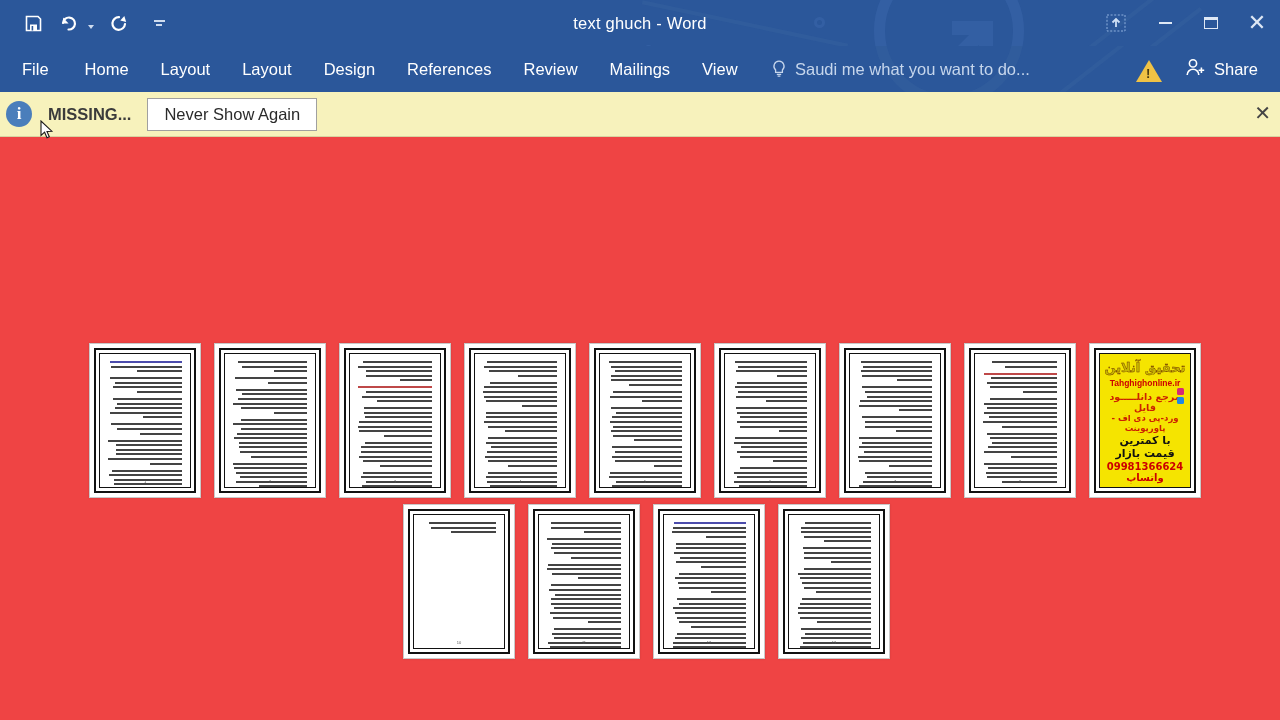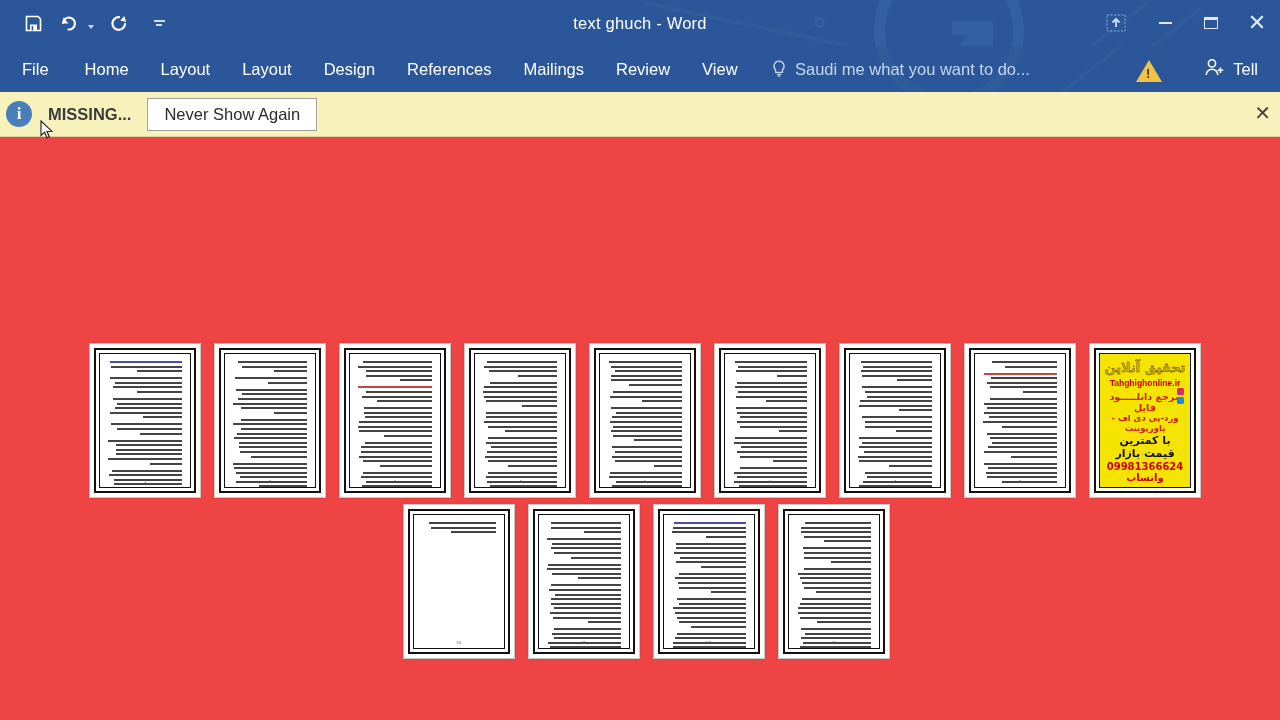--- a/index.html
+++ b/index.html
@@ -367,24 +367,24 @@
     <div class="tab">
         <span>Layout</span>
       </div>
     <div class="tab">
         <span>Design</span>
       </div>
     <div class="tab">
         <span>References</span>
       </div>
     <div class="tab">
+        <span>Review</span>
+      </div>
+    <div class="tab">
         <span>Mailings</span>
-      </div>
-    <div class="tab">
-        <span>Review</span>
       </div>
     <div class="tab">
         <span>View</span>
       </div>
   </div>
 
   <div class="tellme">
     <span class="bulb">
       <svg width="14" height="18" viewBox="0 0 14 18">
         <path d="M7 1.2 A5 5 0 0 0 3.6 9.9 L3.6 12.4 L10.4 12.4 L10.4 9.9 A5 5 0 0 0 7 1.2 Z" fill="none" stroke="#c6d6ec" stroke-width="1.3"></path>
@@ -397,21 +397,21 @@
   <div class="warn-tri"></div>
 
   <div class="share">
     <span>
       <svg width="21" height="19" viewBox="0 0 21 19">
         <circle cx="8" cy="5.4" r="3.6" fill="none" stroke="#fff" stroke-width="1.6"></circle>
         <path d="M2.2 17 A5.8 5.8 0 0 1 13.8 17" fill="none" stroke="#fff" stroke-width="1.6"></path>
         <path d="M16.4 9.4 L16.4 15 M13.6 12.2 L19.2 12.2" stroke="#fff" stroke-width="1.6"></path>
       </svg>
     </span>
-    <span>Tell</span>
+    <span>Share</span>
   </div>
 </div>
 
 <div class="infobar">
   <div class="info-icon">i</div>
   <div class="info-missing">MISSING...</div>
   <div class="never-btn">Never Show Again</div>
   <div class="info-close">✕</div>
 </div>
 

